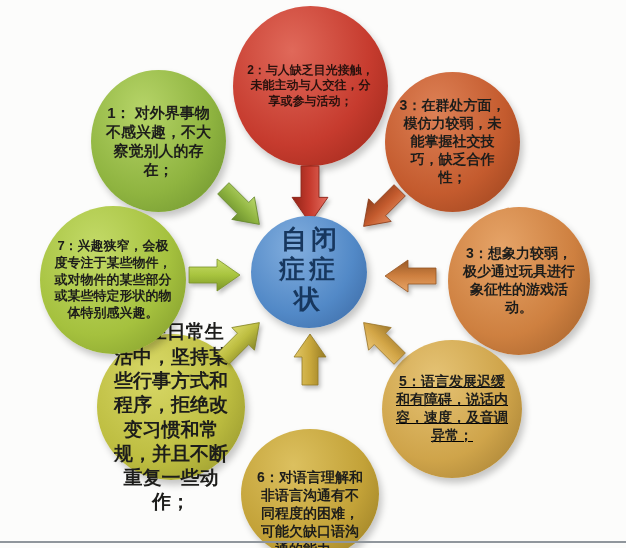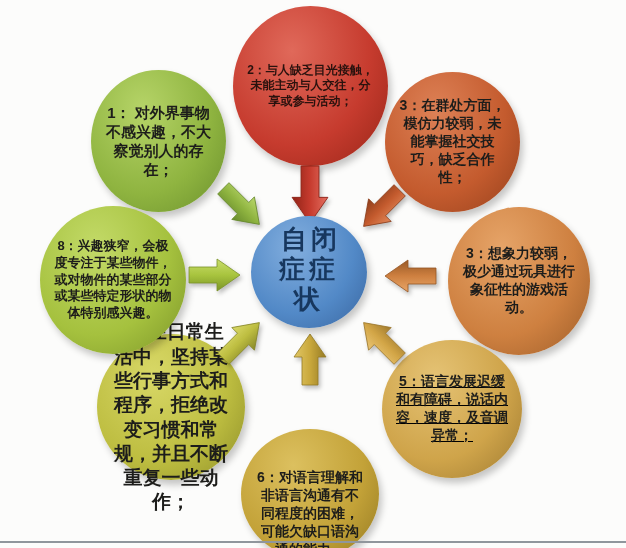--- a/index.html
+++ b/index.html
@@ -131,21 +131,21 @@
   <div class="bubble b5">
     <div class="bubble-text">5：语言发展迟缓和有障碍，说话内容，速度，及音调异常；</div>
   </div>
   <div class="bubble b6">
     <div class="bubble-text">6：对语言理解和非语言沟通有不同程度的困难，可能欠缺口语沟通的能力。</div>
   </div>
   <div class="bubble b7">
     <div class="bubble-text">7：在日常生活中，坚持某些行事方式和程序，拒绝改变习惯和常规，并且不断重复一些动作；</div>
   </div>
   <div class="bubble b8">
-    <div class="bubble-text">8：兴趣狭窄，会极度专注于某些物件，或对物件的某些部分或某些特定形状的物体特别感兴趣。</div>
+    <div class="bubble-text">7：兴趣狭窄，会极度专注于某些物件，或对物件的某些部分或某些特定形状的物体特别感兴趣。</div>
   </div>
 
   <div class="bubble bc">
     <div class="center-text">自闭
 症症
 状</div>
   </div>
 
   <div class="bottom-divider"></div>
 </div>

